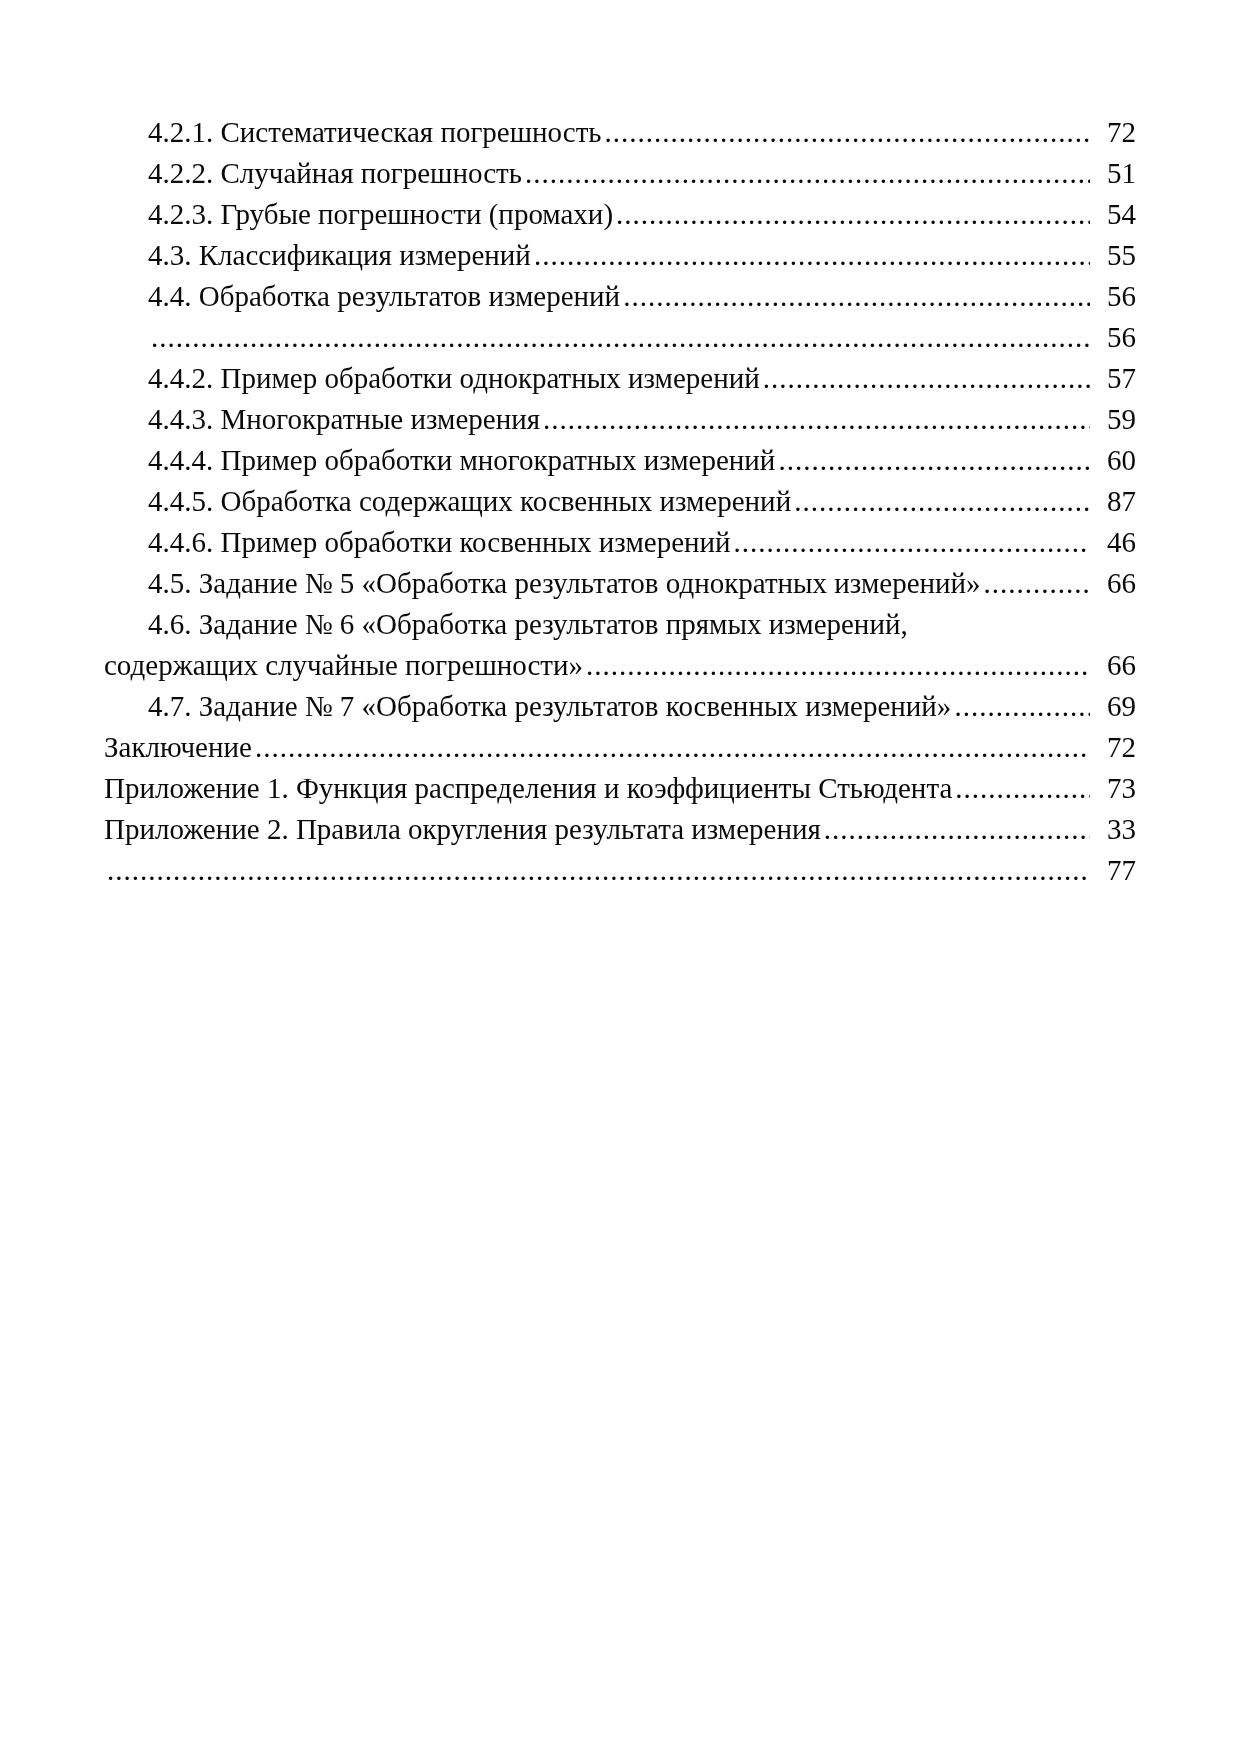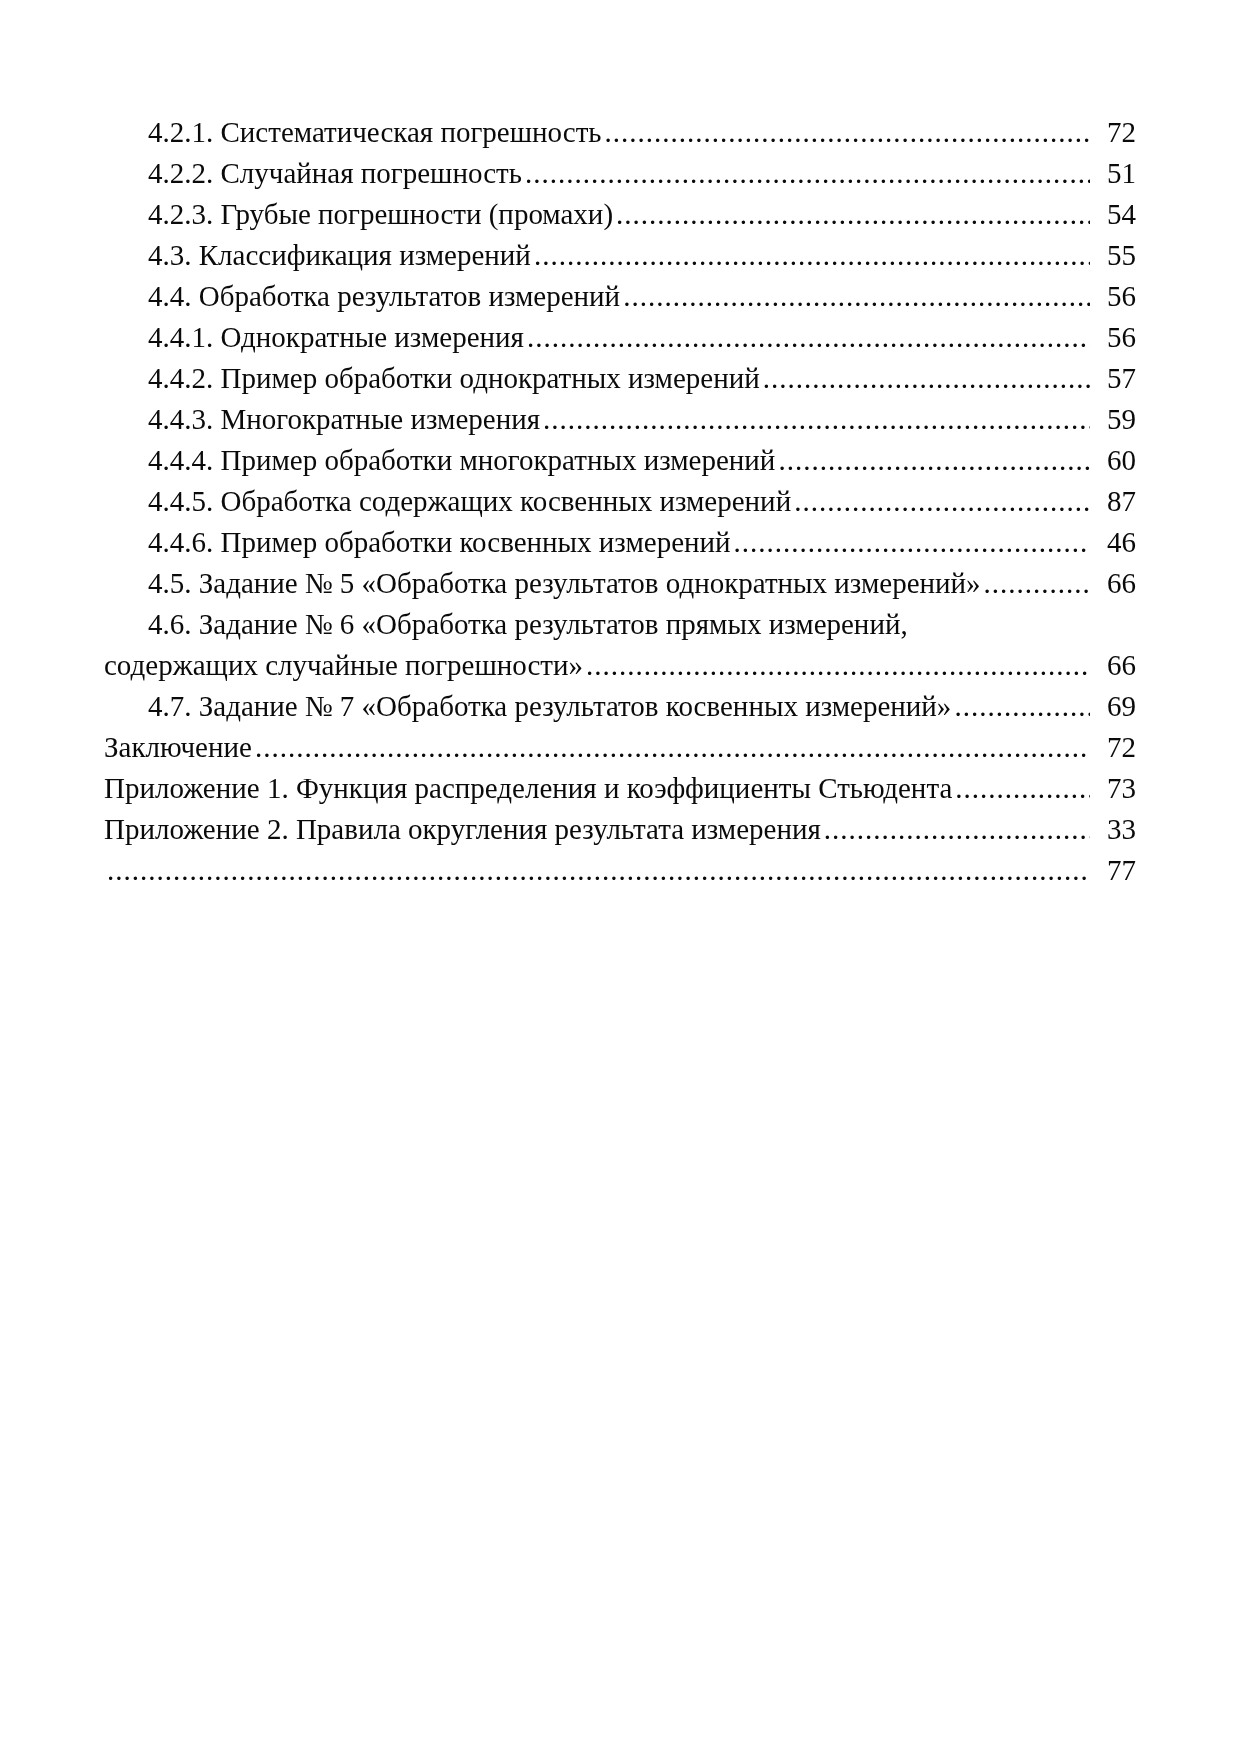--- a/index.html
+++ b/index.html
@@ -90,21 +90,20 @@
       <span class="toc-page">55</span>
     </div>
 
     <div class="toc-row indent">
       <span class="toc-label">4.4. Обработка результатов измерений</span>
       <span class="toc-dots">....................................................................................................................................................................................................................................................................</span>
       <span class="toc-page">56</span>
     </div>
 
     <div class="toc-row indent">
-      <span class="toc-label">4.4.1. Однократные измерения</span>
       <span class="toc-dots">....................................................................................................................................................................................................................................................................</span>
       <span class="toc-page">56</span>
     </div>
 
     <div class="toc-row indent">
       <span class="toc-label">4.4.2. Пример обработки однократных измерений</span>
       <span class="toc-dots">....................................................................................................................................................................................................................................................................</span>
       <span class="toc-page">57</span>
     </div>
 

